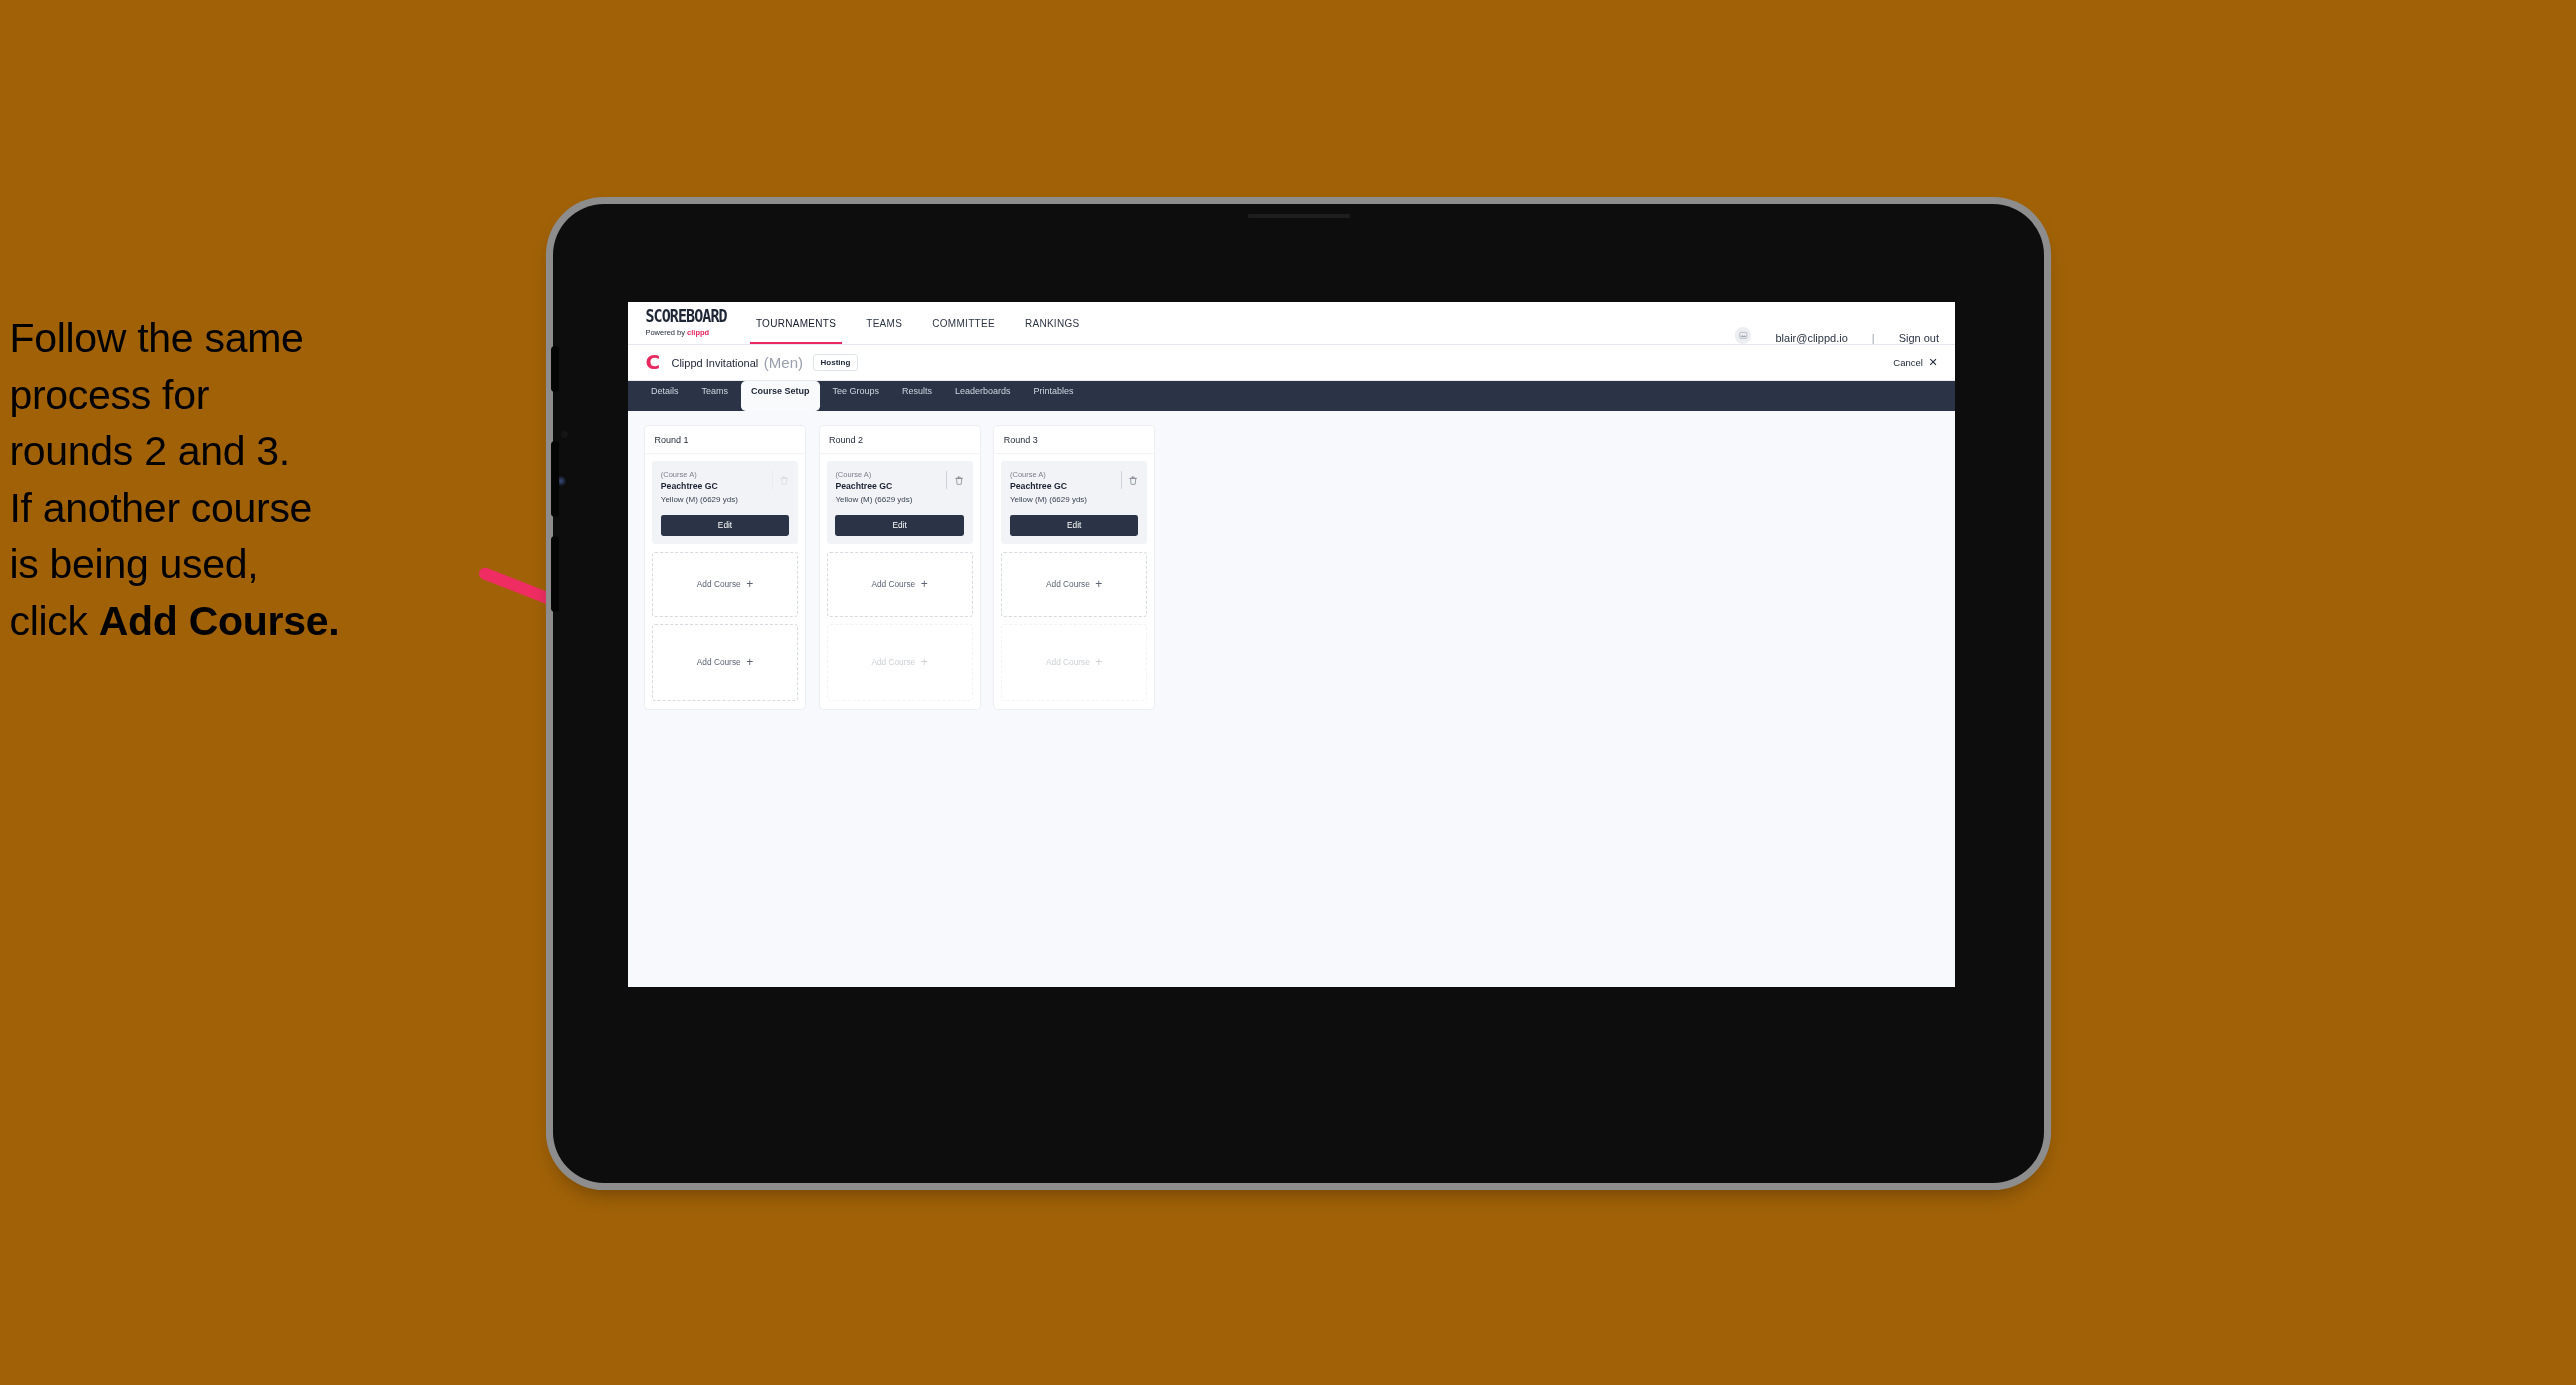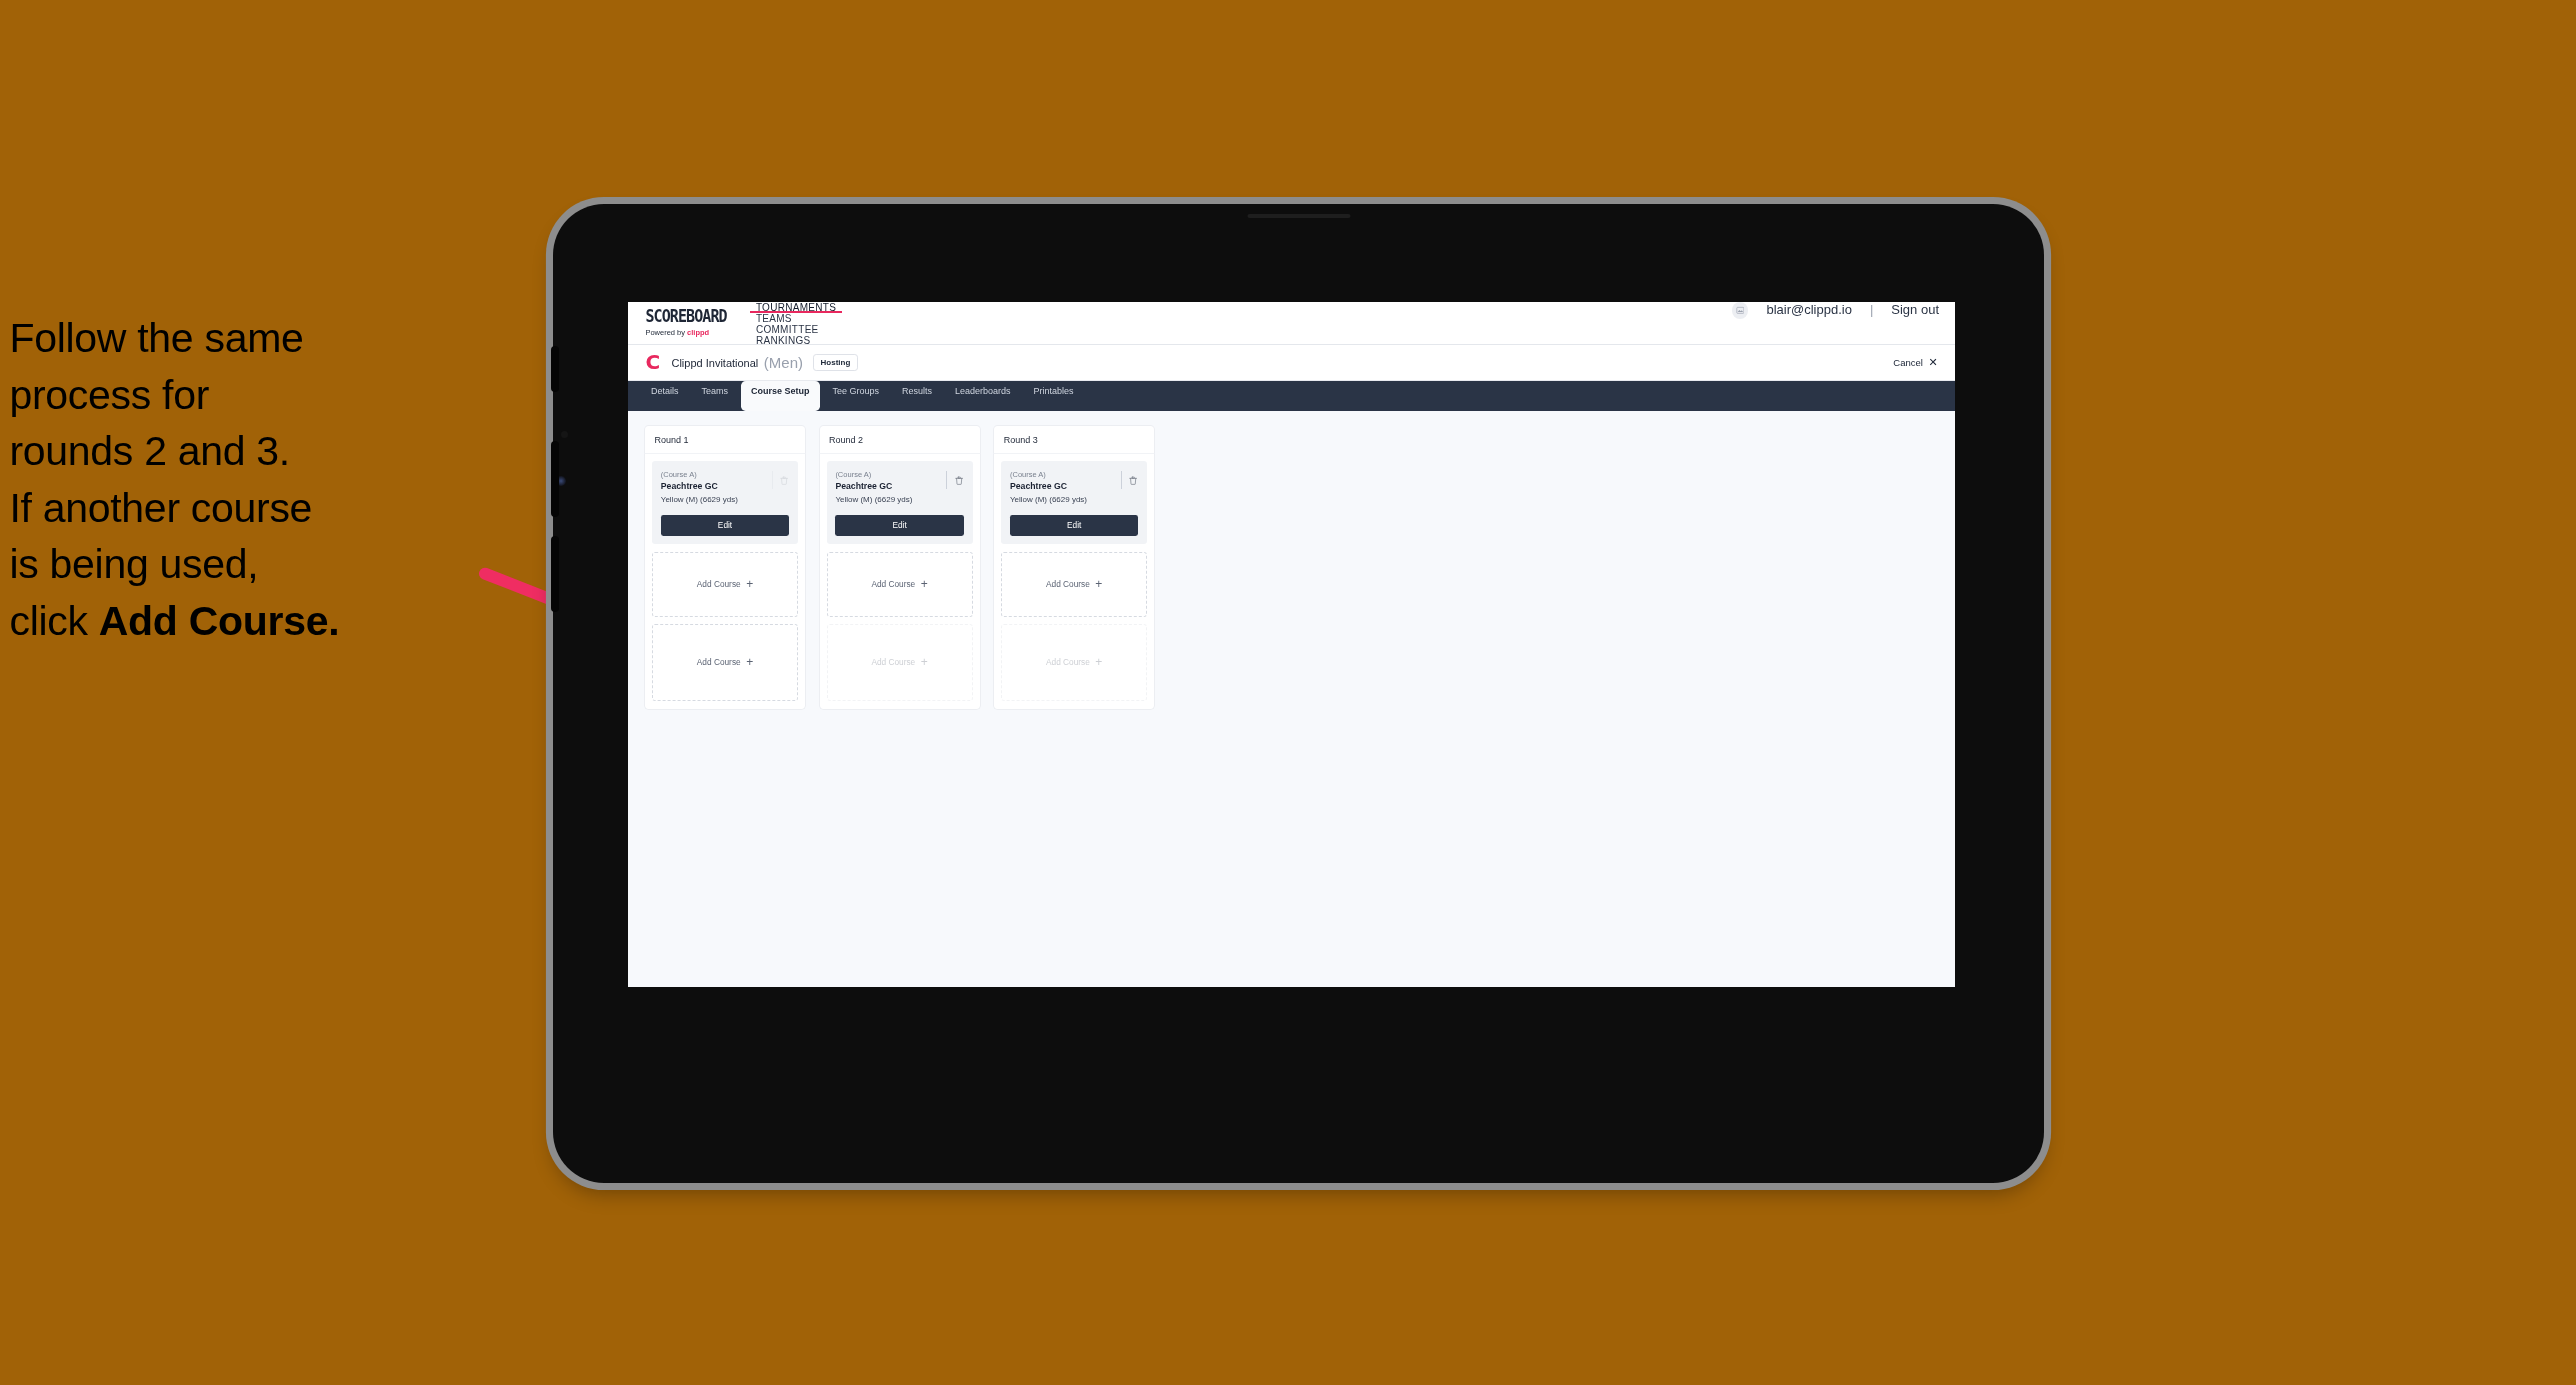--- a/index.html
+++ b/index.html
@@ -66,35 +66,35 @@
   }
   .brand { display: flex; flex-direction: column; justify-content: center; padding: 0 14.2px 0 17.4px; }
   .brand-title {
     font-family: "DejaVu Sans Mono", monospace;
     font-weight: bold; font-size: 15px; letter-spacing: -0.9px;
     color: #1e2635; line-height: 1; transform: scaleY(1.18); transform-origin: left center;
   }
   .brand-sub { font-size: 7.5px; color: #232c3b; margin-top: 4px; white-space: nowrap; }
   .brand-sub .pink { color: #e8285e; font-weight: bold; }
 
-  .topnav { display: flex; align-items: stretch; flex-direction: column; }
+  .topnav { display: flex; align-items: stretch; }
   .topnav-item {
     display: flex; align-items: center; padding: 0 15px;
     font-size: 10px; color: #2b3445; letter-spacing: 0.3px;
     cursor: pointer; position: relative; white-space: nowrap;
   }
   .topnav-item.active { color: #141c2b; }
   .topnav-item.active::after {
     content: ""; position: absolute; left: 9.5px; right: 9.5px; bottom: 0;
     height: 2.4px; background: #e8285e;
   }
 
   .topright {
-    margin-left: auto; display: flex; align-items: flex-start; gap: 18px; padding-right: 16px;
-    font-size: 13px; color: #2b3445;
+    margin-left: auto; display: flex; align-items: flex-end; gap: 24px; padding-right: 16px;
+    font-size: 11px; color: #2b3445;
   }
   .avatar {
     width: 16.6px; height: 16.6px; border-radius: 50%; background: #eceef2;
     display: flex; align-items: center; justify-content: center;
     font-size: 8px; color: #8d94a3;
   }
   .topright .sep { color: #9aa1ae; }
   .signout { cursor: pointer; }
 
   

